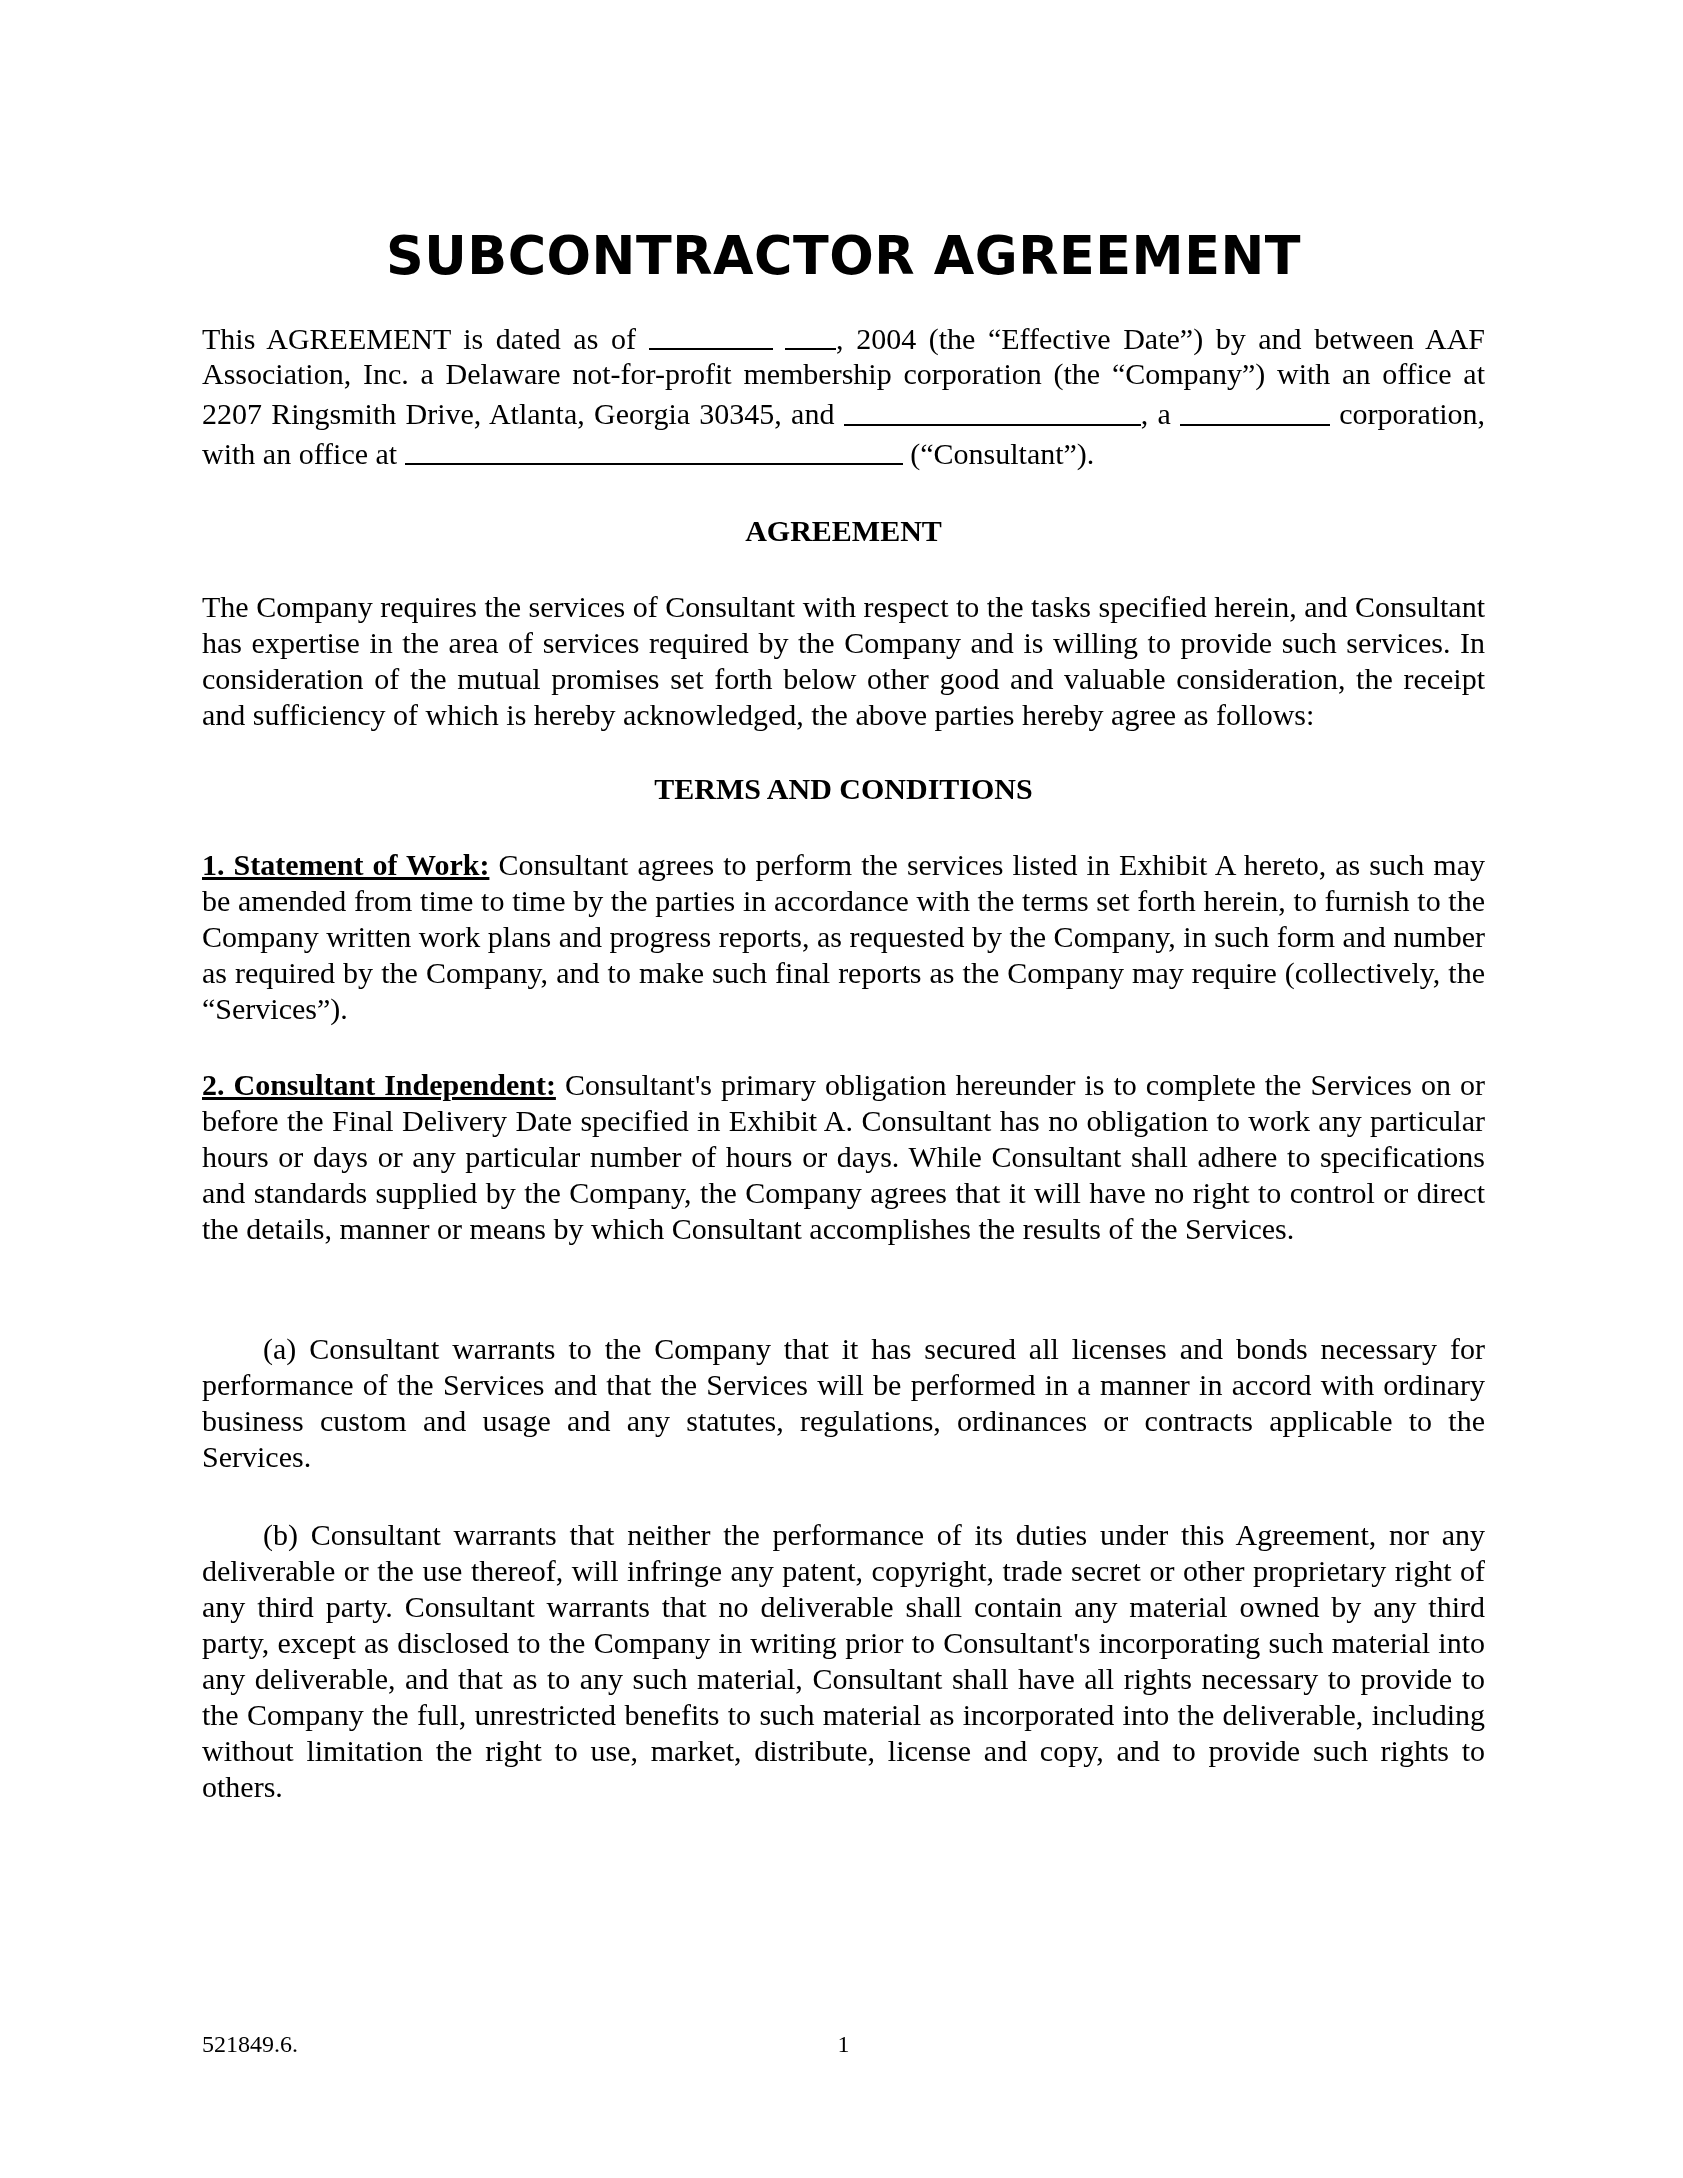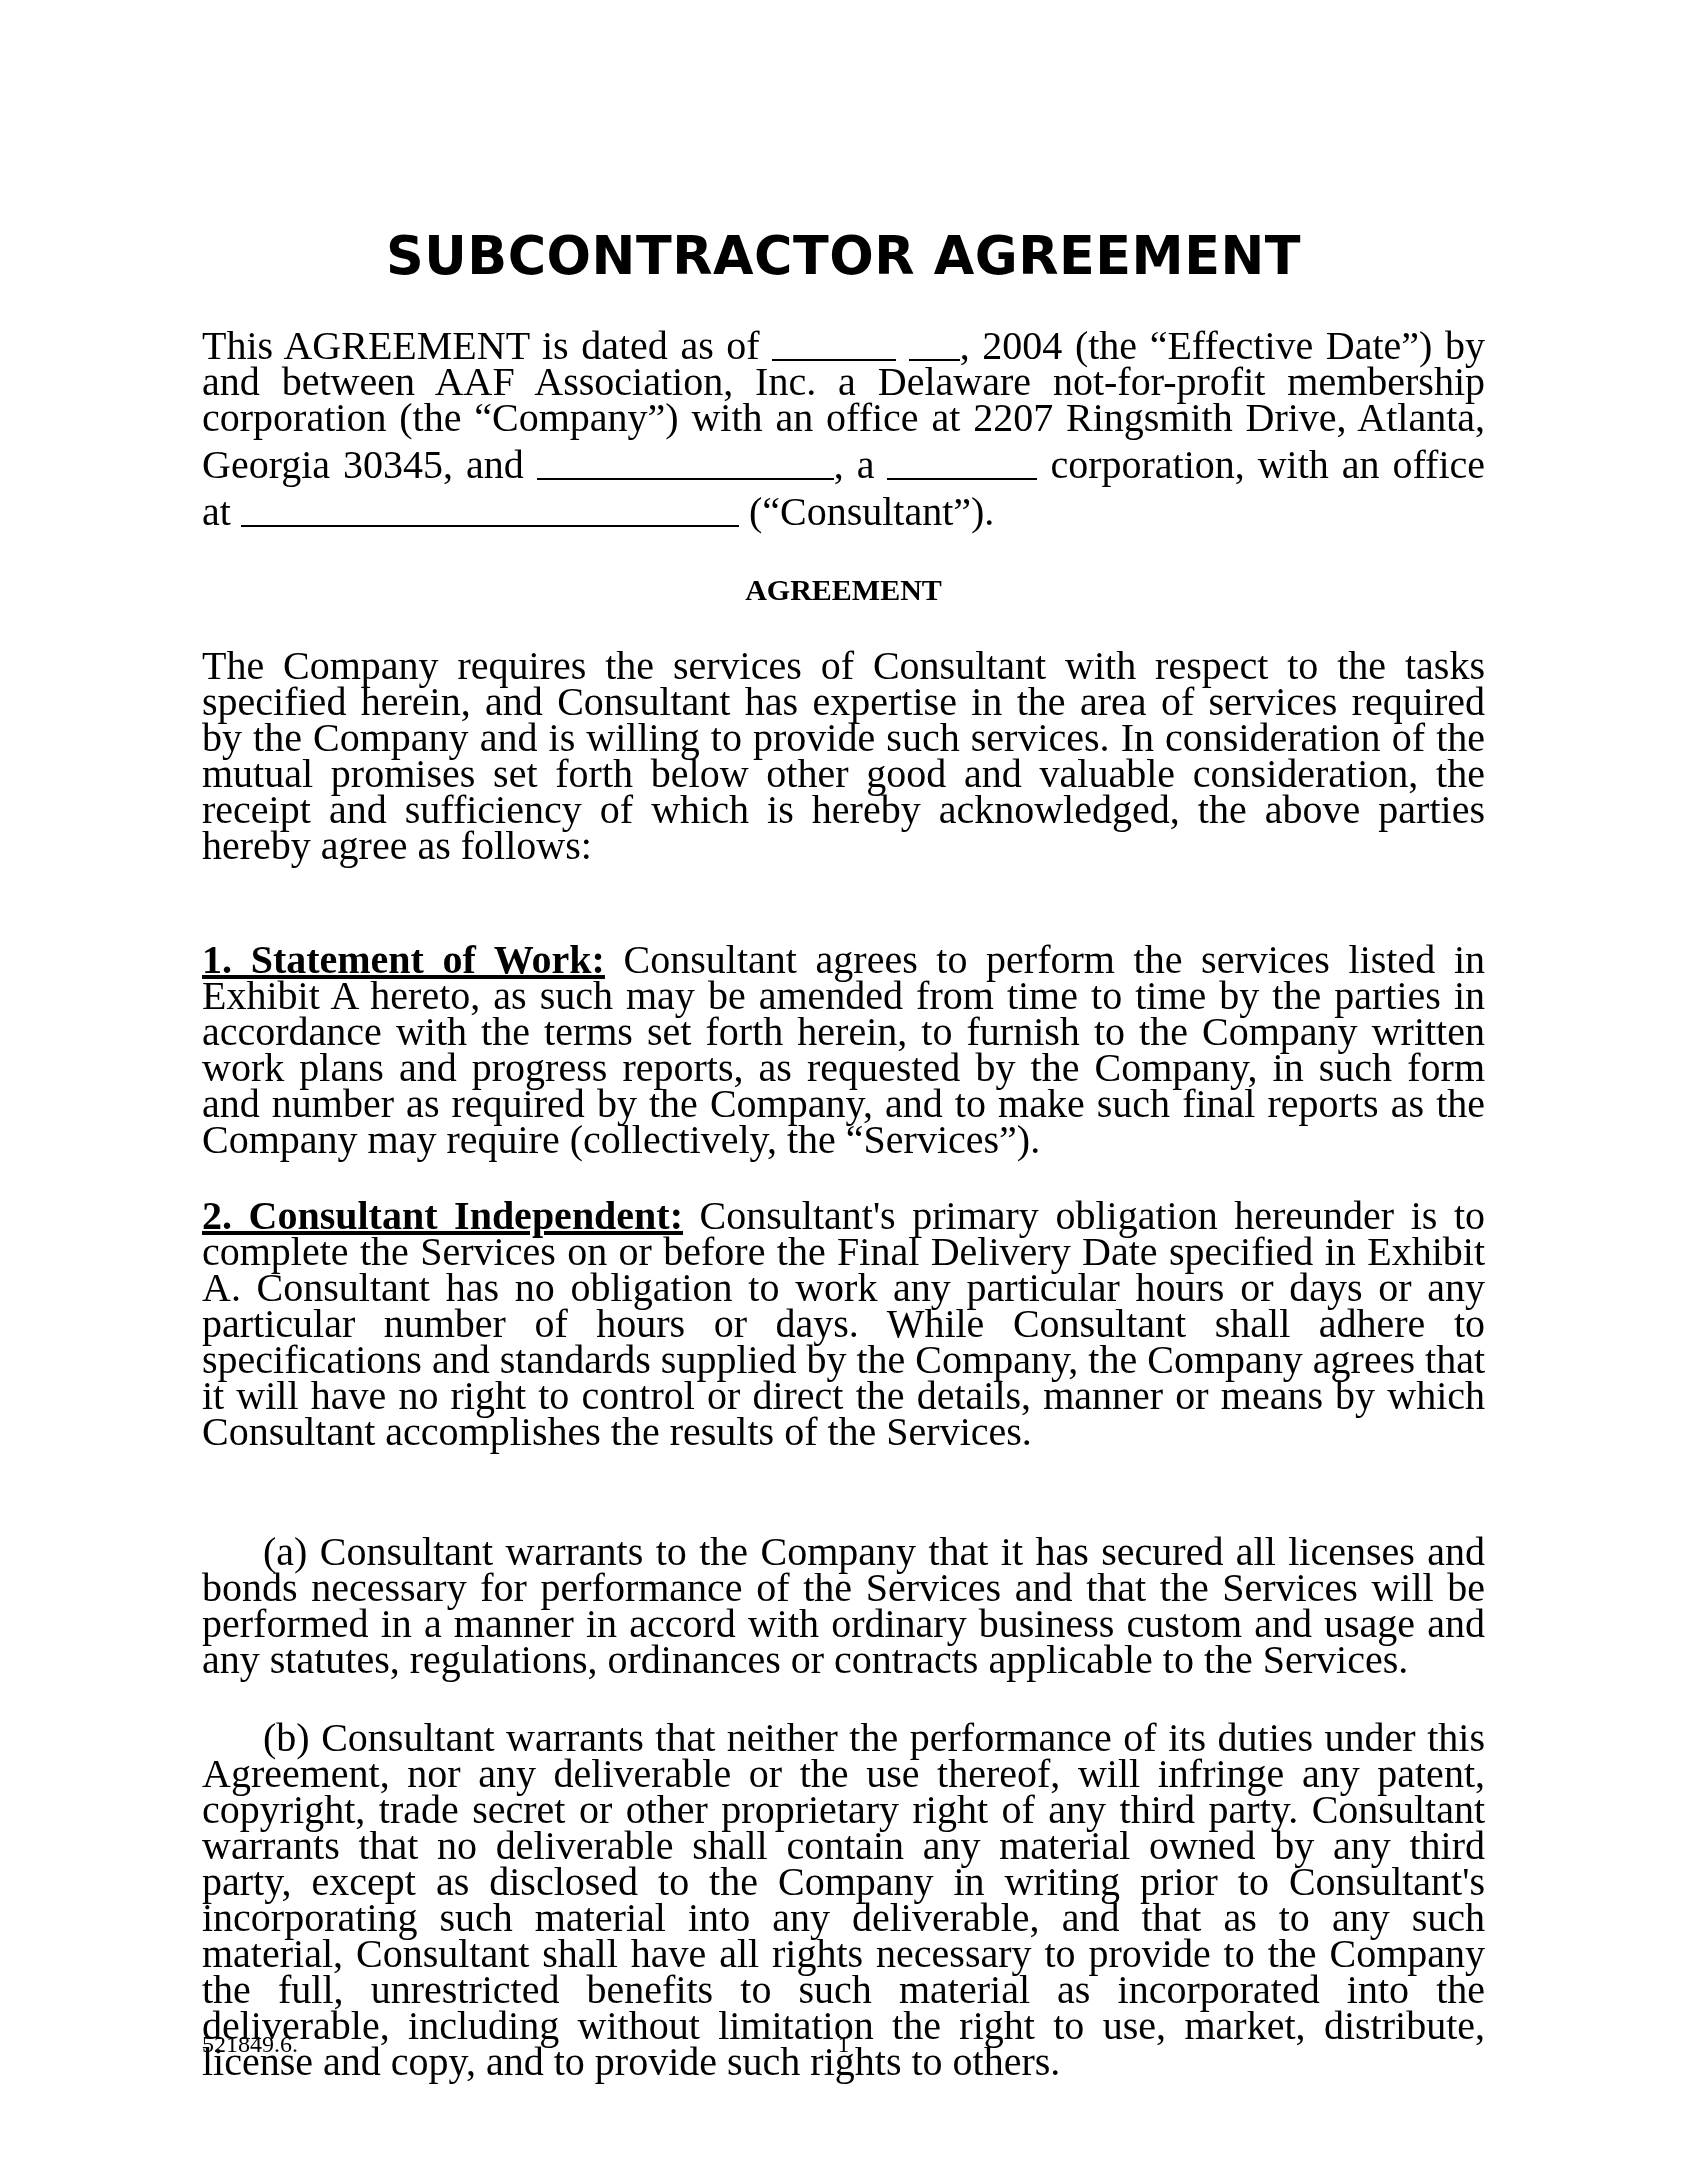--- a/index.html
+++ b/index.html
@@ -39,21 +39,21 @@
     text-align: center;
     margin: 0;
     padding-top: 220px;
     line-height: 1.05;
     transform: scaleX(0.97);
     transform-origin: center center;
   }
 
   
   .para {
-    font-size: 40px;
+    font-size: 30px;
     line-height: 36px;
     text-align: justify;
     text-justify: inter-word;
     margin: 0;
     hyphens: none;
   }
 
   
   .center-heading {
     font-size: 30px;
@@ -140,20 +140,21 @@
     <div class="gap-bg-head"></div>
 
     <p class="center-heading">AGREEMENT</p>
 
     <div class="gap-bg-body"></div>
 
     <p class="para">The Company requires the services of Consultant with respect to the tasks specified herein, and Consultant has expertise in the area of services required by the Company and is willing to provide such services.  In consideration of the mutual promises set forth below other good and valuable consideration, the receipt and sufficiency of which is hereby acknowledged, the above parties hereby agree as follows:</p>
 
     <div class="gap-terms-head"></div>
 
+    <p class="center-heading">TERMS AND CONDITIONS</p>
 
     <div class="gap-sec"></div>
 
     <p class="para"><span class="b">1.  Statement of Work:</span><span>  Consultant agrees to perform the services listed in </span><span class="u">Exhibit A</span><span> hereto, as such may be amended from time to time by the parties in accordance with the terms set forth herein, to furnish to the Company written work plans and progress reports, as requested by the Company, in such form and number as required by the Company, and to make such final reports as the Company may require (collectively, the “Services”).</span></p>
 
     <div class="gap-sec"></div>
 
     <p class="para"><span class="b">2.  Consultant Independent:</span><span>  Consultant's primary obligation hereunder is to complete the Services on or before the Final Delivery Date specified in Exhibit A.  Consultant has no obligation to work any particular hours or days or any particular number of hours or days.  While Consultant shall adhere to specifications and standards supplied by the Company, the Company agrees that it will have no right to control or direct the details, manner or means by which Consultant accomplishes the results of the Services.</span></p>
 
     <div class="gap-sec3"></div>

